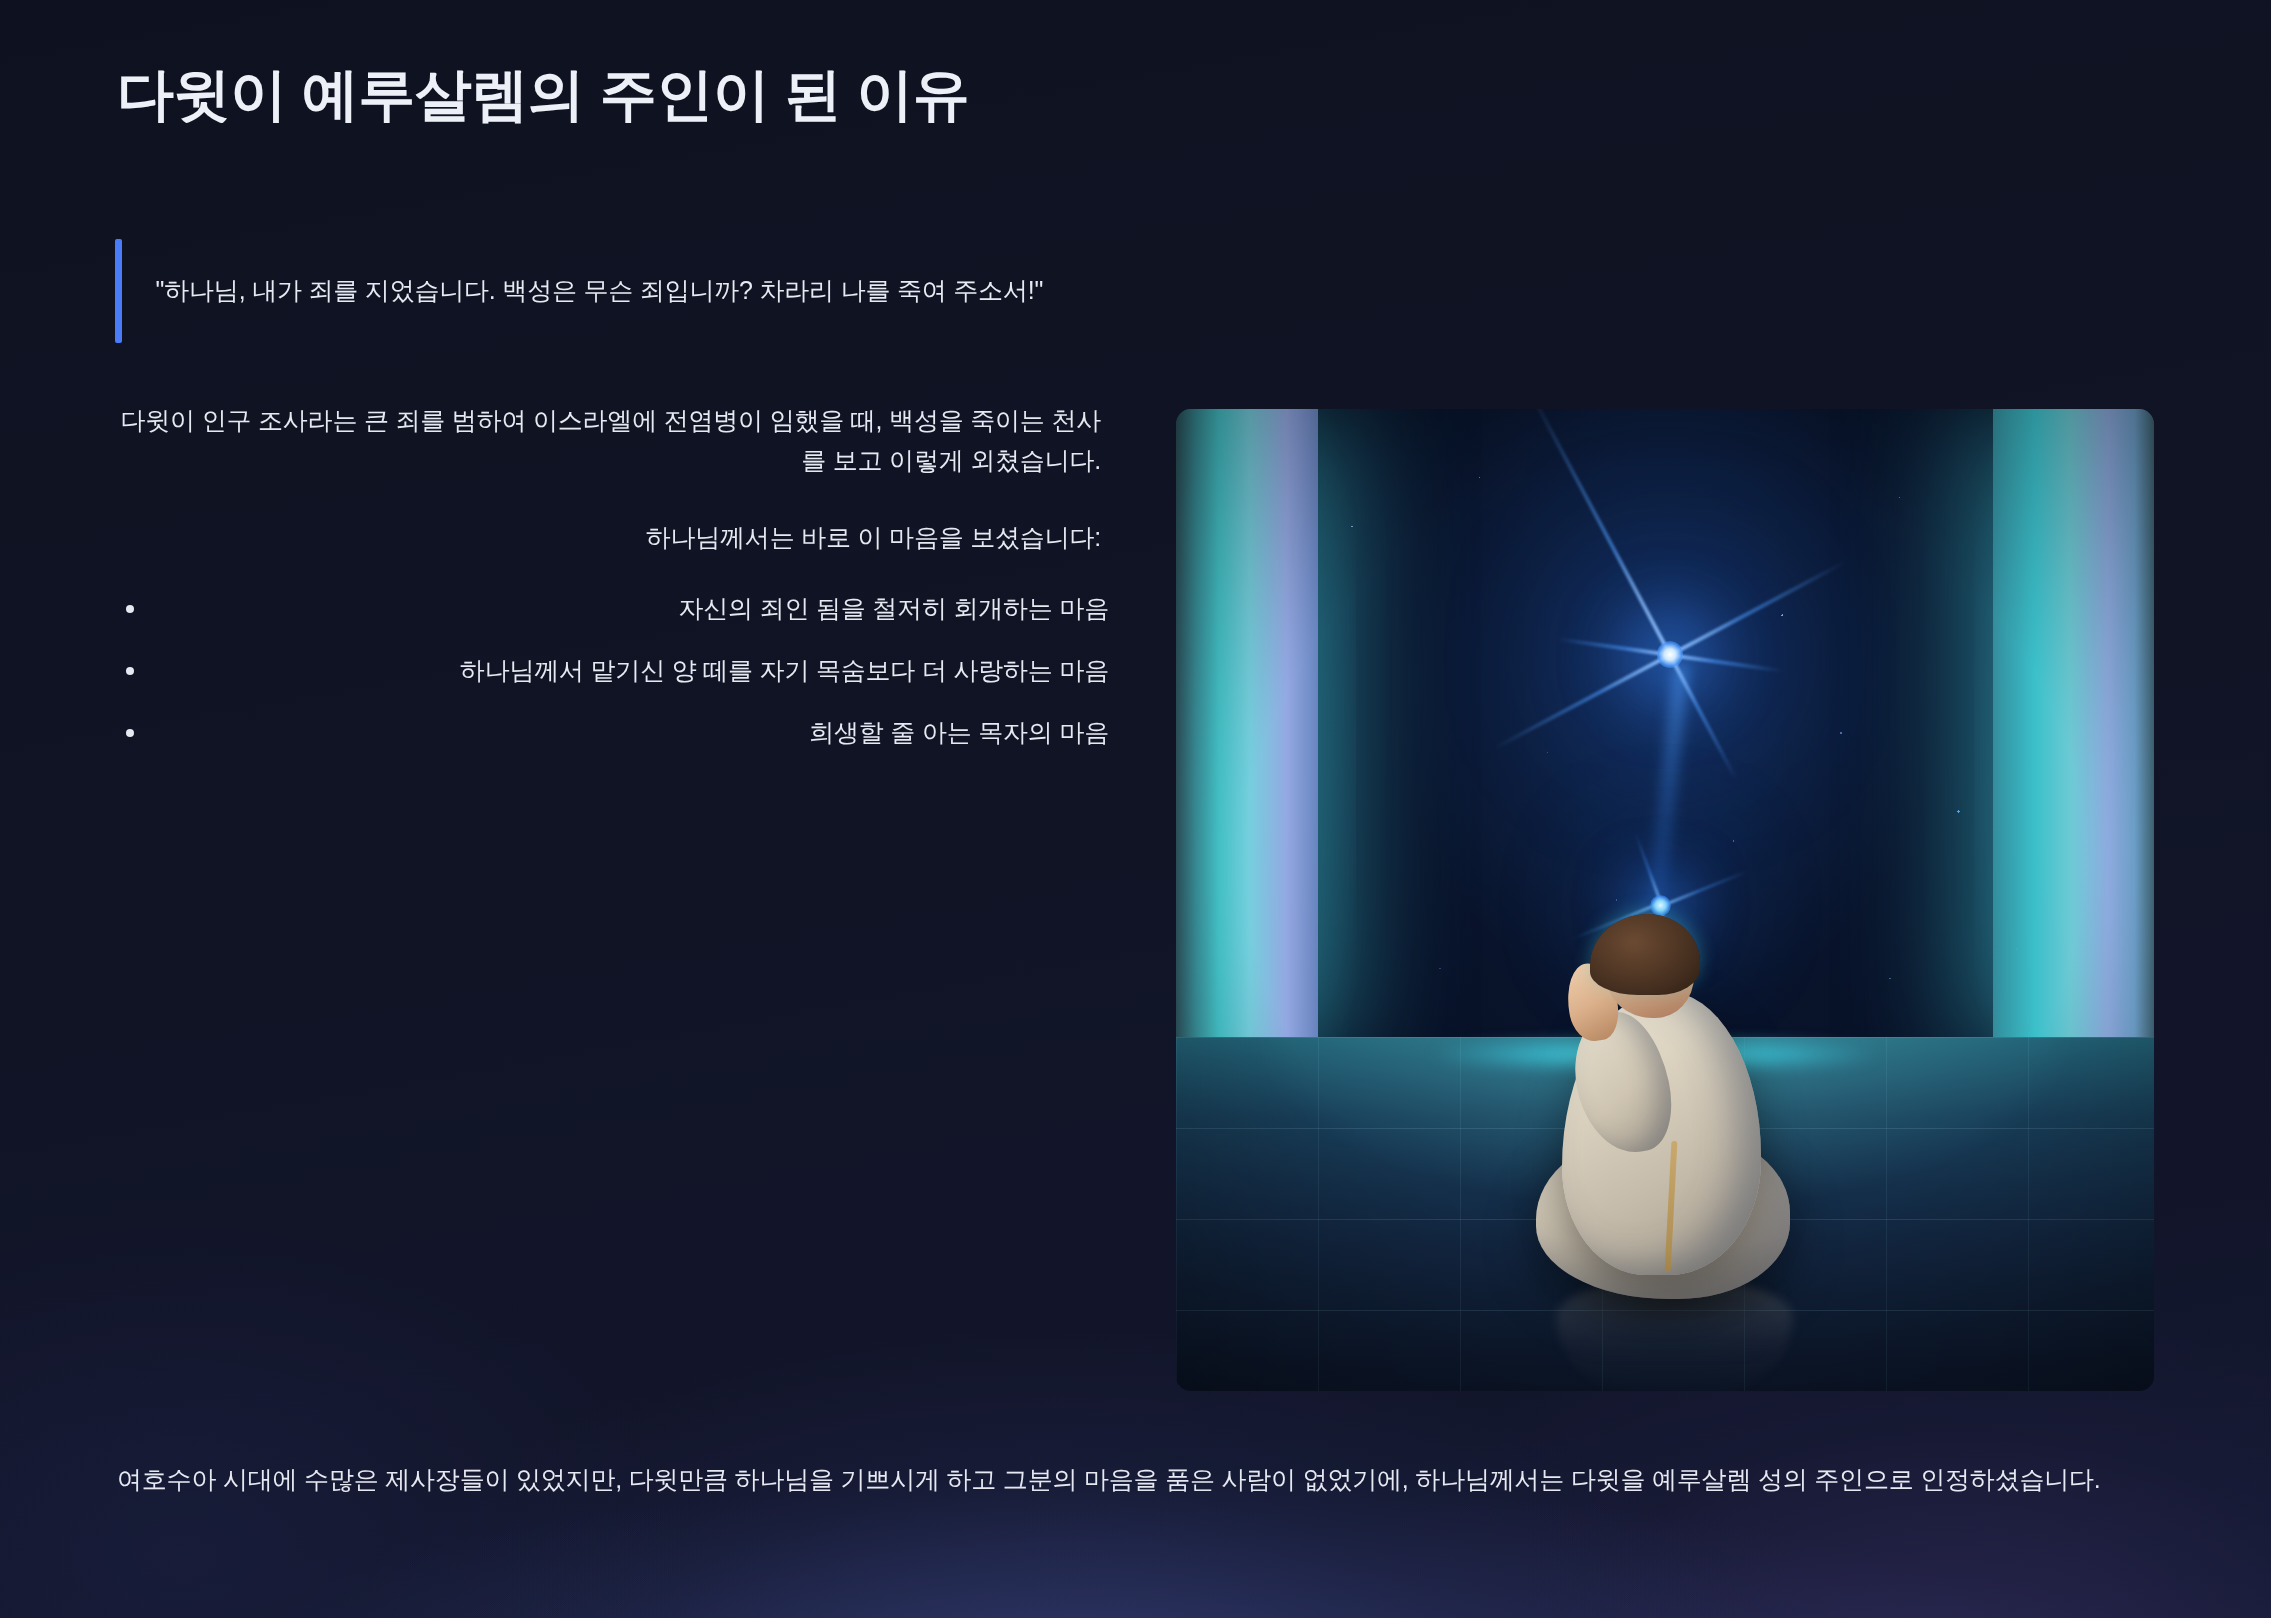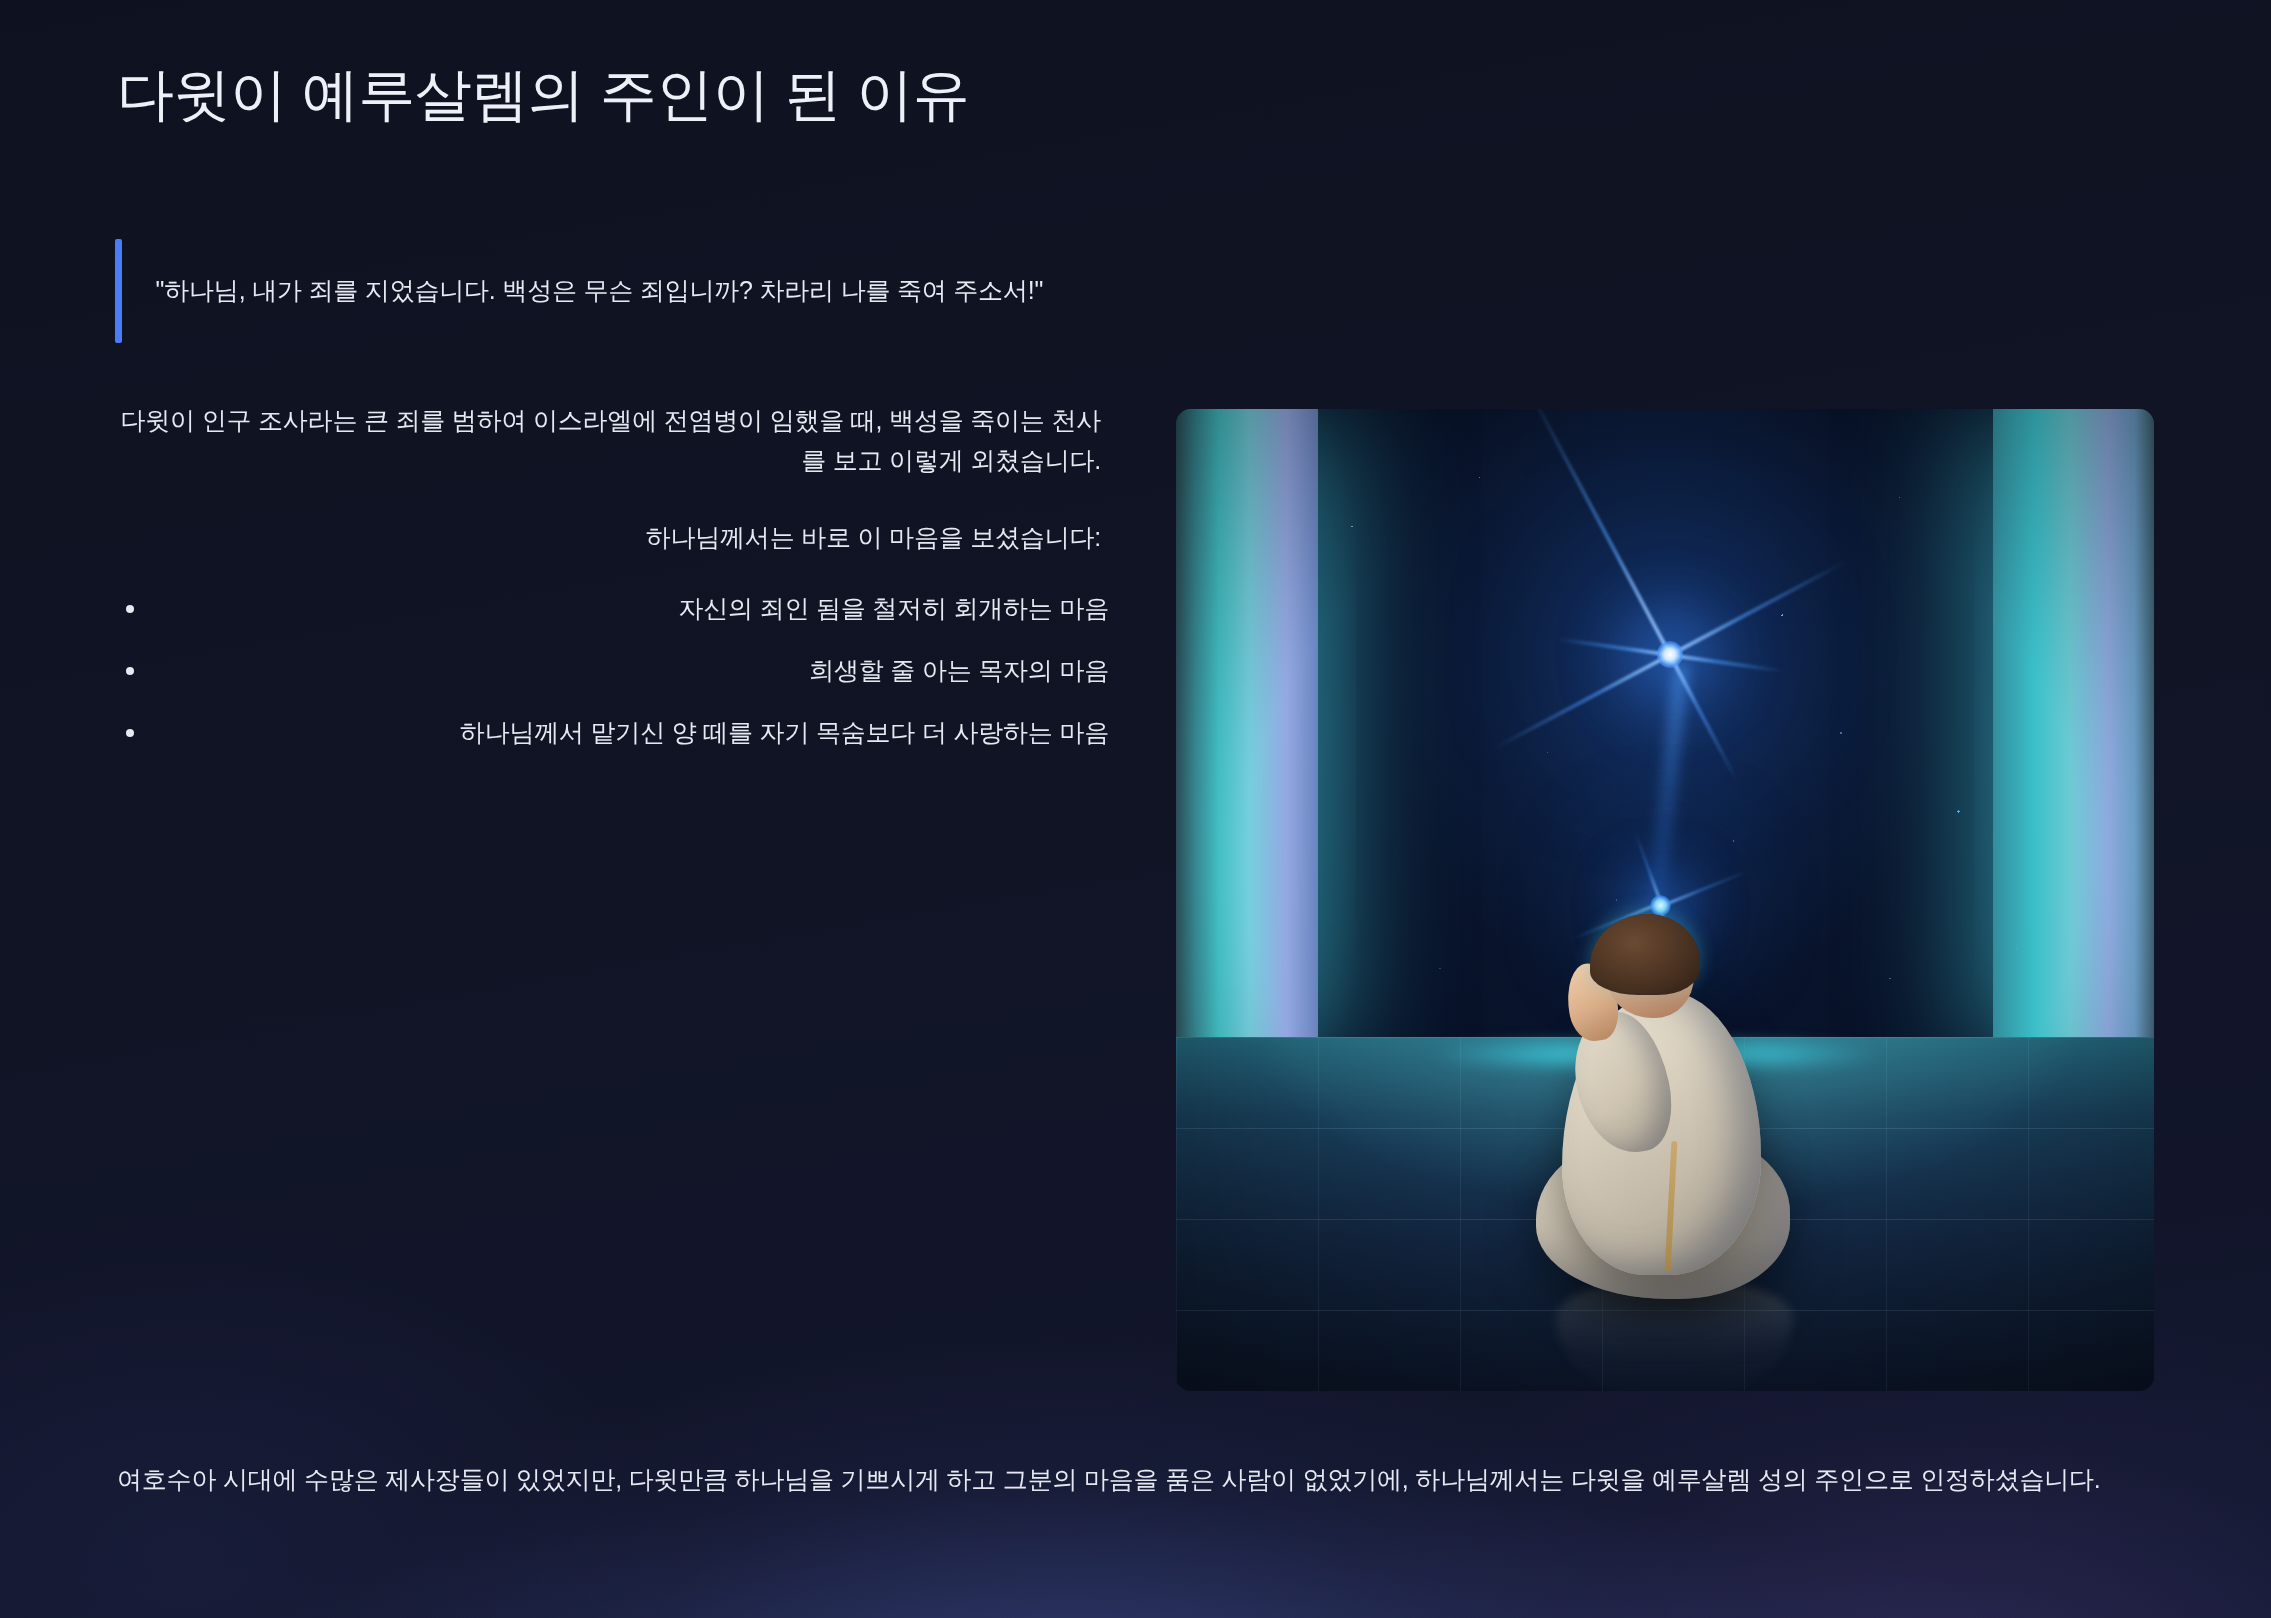--- a/index.html
+++ b/index.html
@@ -37,21 +37,21 @@
     background: radial-gradient(ellipse 1325px 284px at 50% 120%, rgba(70,80,150,0.30) 0%, rgba(15,19,32,0) 70%);
     pointer-events:none;
   }
 
   
   .page-title {
     position: absolute;
     left: 117px;
     top: 59px;
     font-size: 57px;
-    font-weight: 400;
+    font-weight: 700;
     letter-spacing: -0.5px;
     color: #eef0f7;
     line-height: 1.25;
     white-space: nowrap;
   }
 
   
   .quote-block {
     position: absolute;
     left: 115px;
@@ -415,25 +415,25 @@
 
     <p class="para tight">하나님께서는 바로 이 마음을 보셨습니다:</p>
 
     <ul class="bullet-list">
       <li class="bullet-item">
         <span class="dot"></span>
         <span>자신의 죄인 됨을 철저히 회개하는 마음</span>
       </li>
       <li class="bullet-item">
         <span class="dot"></span>
-        <span>희생할 줄 아는 목자의 마음</span>
+        <span>하나님께서 맡기신 양 떼를 자기 목숨보다 더 사랑하는 마음</span>
       </li>
       <li class="bullet-item">
         <span class="dot"></span>
-        <span>하나님께서 맡기신 양 떼를 자기 목숨보다 더 사랑하는 마음</span>
+        <span>희생할 줄 아는 목자의 마음</span>
       </li>
     </ul>
   </div>
 
   <p class="footer-para">여호수아 시대에 수많은 제사장들이 있었지만, 다윗만큼 하나님을 기쁘시게 하고 그분의 마음을 품은 사람이 없었기에, 하나님께서는 다윗을 예루살렘 성의 주인으로 인정하셨습니다.</p>
 
   <div class="illustration" role="img" aria-label="별빛 아래 무릎 꿇고 기도하는 사람">
 
     <div class="sky"></div>
     <div class="stars"></div>

